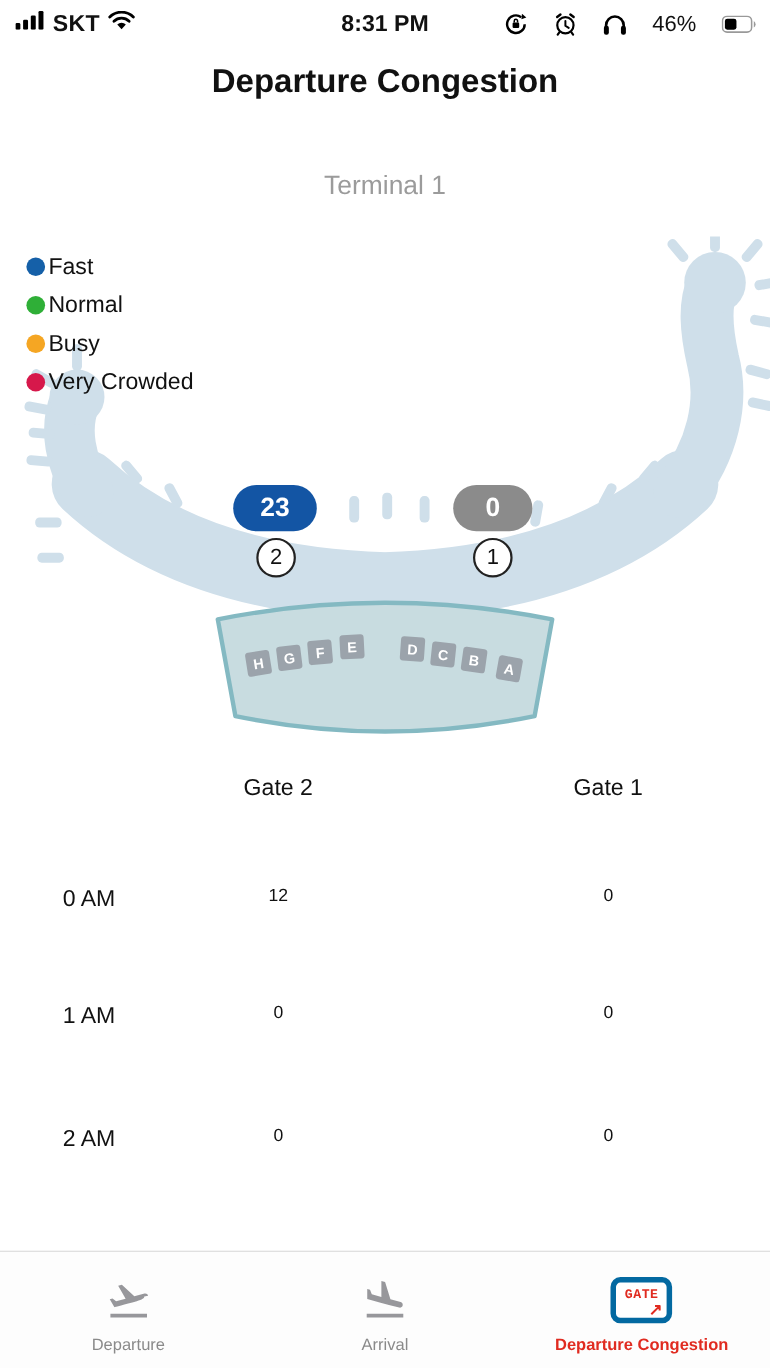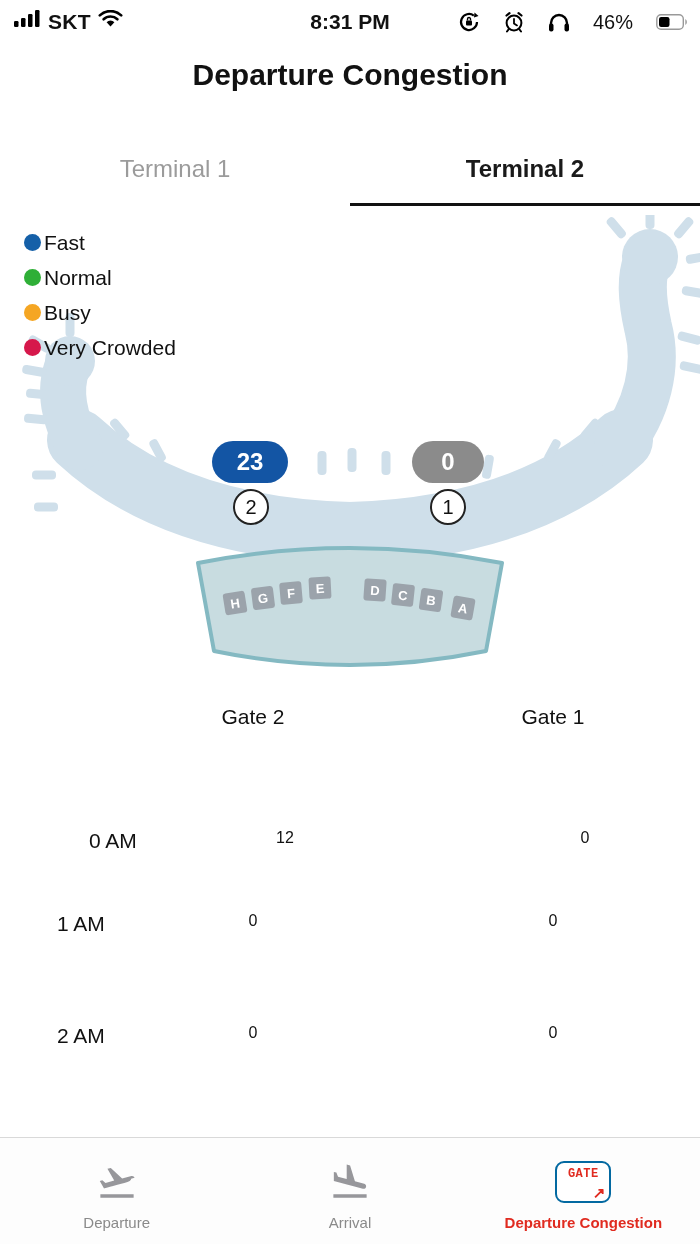--- a/index.html
+++ b/index.html
@@ -73,37 +73,37 @@
     position:absolute; width:22px; height:22px; border-radius:3px;
     background:#9ba3ab; color:#fff; font-size:13px; font-weight:700;
     display:flex; align-items:center; justify-content:center; z-index:6;
   }
 
   
   .gate-header { position:absolute; top:705px; font-size:21px; font-weight:500; text-align:center; width:200px; }
   .gh-2 { left:153px; } .gh-1 { left:453px; }
   .row-time { position:absolute; left:57px; font-size:21px; }
   .row-val { position:absolute; width:200px; text-align:center; font-size:16px; }
-  .r0 { top:829px;margin-left:32px; } .r1 { top:912px; } .r2 { top:1024px; }
+  .r0 { top:806px; } .r1 { top:912px; } .r2 { top:1024px; }
   .c2 { left:153px; } .c1 { left:453px; }
 
   
   .tabbar {
     position:absolute; left:0; top:1137px; width:700px; height:107px;
     background:#fdfdfd; border-top:1px solid #d9d9d9;
     display:flex;
   }
   .tb-item { flex:1; display:flex; flex-direction:column; align-items:center;
              justify-content:flex-start; padding-top:18px; cursor:pointer; }
   .tb-icon { height:52px; display:flex; align-items:center; justify-content:center; }
   .tb-label { font-size:15px; color:#8a8a8a; margin-top:6px; }
   .tb-item.active .tb-label { color:#e02b20; font-weight:700; }
 
   .gate-box {
-    width:56px; height:42px; border:2px solid #0369a1; border-radius:9px;
+    width:56px; height:42px; border:5px solid #0369a1; border-radius:9px;
     position:relative; background:#fff;
   }
   .gate-box .gate-txt {
     position:absolute; top:4px; left:0; right:0; text-align:center;
     font-size:12px; font-weight:800; color:#e02b20; letter-spacing:.5px;
     font-family:"Liberation Mono", monospace;
   }
   .gate-box .gate-arrow {
     position:absolute; right:4px; bottom:-1px; font-size:15px; font-weight:700; color:#e02b20;
   }
@@ -153,21 +153,20 @@
       <rect x="3" y="3" width="10.5" height="10" rx="2.2" fill="#000"></rect>
       <path d="M29.3 5 a3.6 3.6 0 0 1 0 6 Z" fill="#000" fill-opacity="0.4"></path>
     </svg>
   </div>
 </div>
 
 <div class="page-title">Departure Congestion</div>
 
 <div class="tabs">
   <div class="tab inactive">Terminal 1</div>
-  <div class="tab active">Terminal 2</div>
 </div>
 
 <div class="legend">
   <div class="legend-item">
     <span class="legend-dot" style="background-color: rgb(21, 96, 168);"></span>
     <span class="legend-label">Fast</span>
   </div>
   <div class="legend-item">
     <span class="legend-dot" style="background-color: rgb(47, 175, 55);"></span>
     <span class="legend-label">Normal</span>

